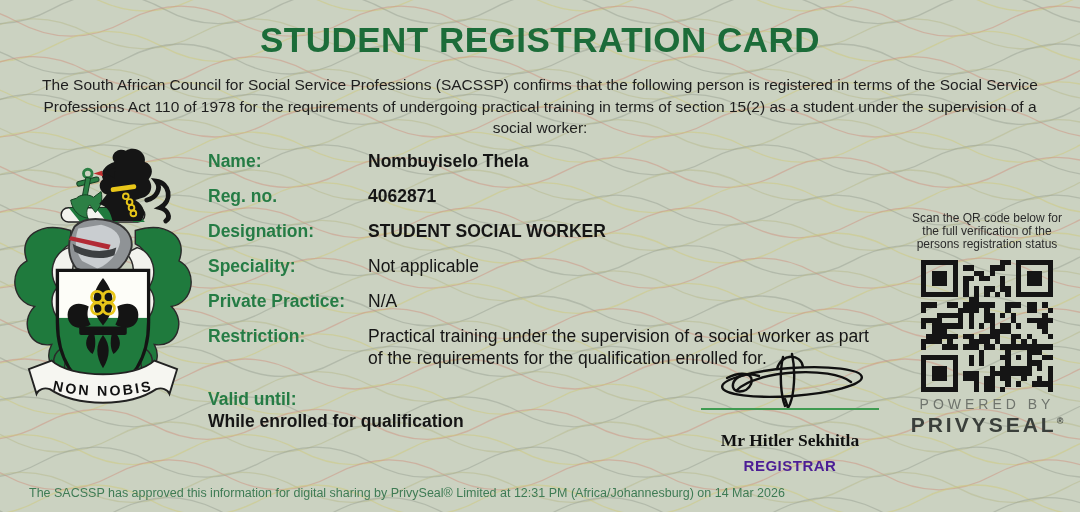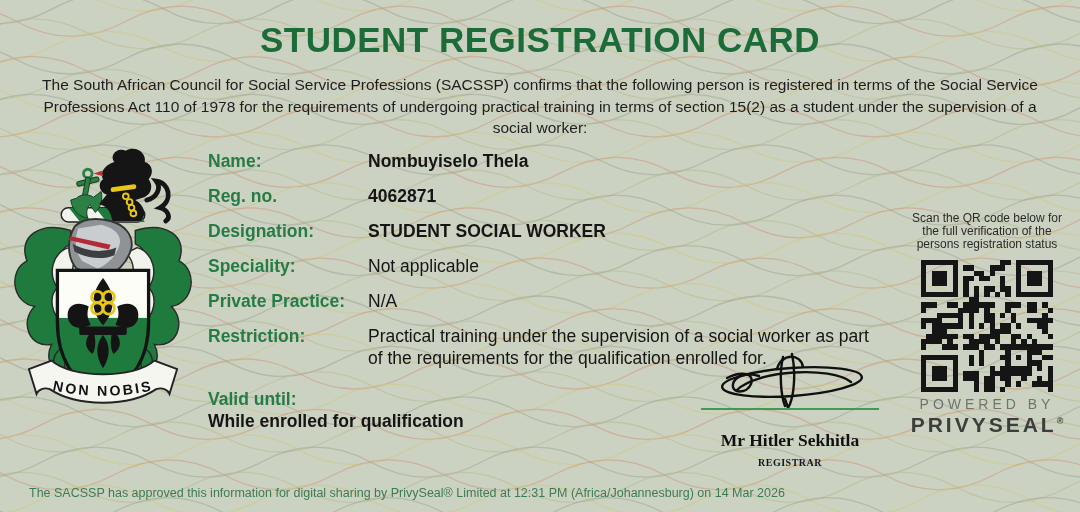--- a/index.html
+++ b/index.html
@@ -27,21 +27,21 @@
   .fvalue.b{font-weight:700;}
   .qrblock{position:absolute;left:903px;top:212px;width:168px;text-align:center;}
   .qrtext{font-size:12px;line-height:13px;color:#2b2b2b;}
   .qrbox{margin:9px auto 4px auto;width:132px;height:132px;}
   .powered{font-size:14px;letter-spacing:4px;color:#6f746d;margin-top:2px;}
   .brand{font-size:21px;font-weight:700;letter-spacing:3px;color:#3a3f3b;margin-top:1px;}
   .brand sup{font-size:9px;letter-spacing:0;}
   .sigblock{position:absolute;left:690px;top:352px;width:200px;text-align:center;}
   .sigline{width:178px;height:2px;background:#3f9b51;margin:-4px auto 0 auto;}
   .signame{font-family:"Liberation Serif",serif;font-weight:700;font-size:17.5px;color:#101010;margin-top:20px;}
-  .sigrole{font-family:Liberation Serif, serif;font-weight:700;font-size:10px;color:#0f172a;margin-top:6px;letter-spacing:.5px;}
+  .sigrole{font-family:Liberation Sans, sans-serif;font-weight:700;font-size:15px;color:#4c1d95;margin-top:6px;letter-spacing:.5px;}
   .footer{
     position:absolute;bottom:12px;left:0;width:100%;text-align:left;
     font-size:12.5px;color:#3e7b54;padding-left:29px;
   }
 </style>
 </head>
 <body>
 
 <svg id="waves" xmlns="http://www.w3.org/2000/svg">
     <path d="M -240 -4 q 55 -30 110 0 q 55 30 110 0 q 55 -30 110 0 q 55 30 110 0 q 55 -30 110 0 q 55 30 110 0 q 55 -30 110 0 q 55 30 110 0 q 55 -30 110 0 q 55 30 110 0 q 55 -30 110 0 q 55 30 110 0 q 55 -30 110 0 q 55 30 110 0" fill="none" stroke="#cfc97a" stroke-width="1.3" opacity="0.5"></path>

